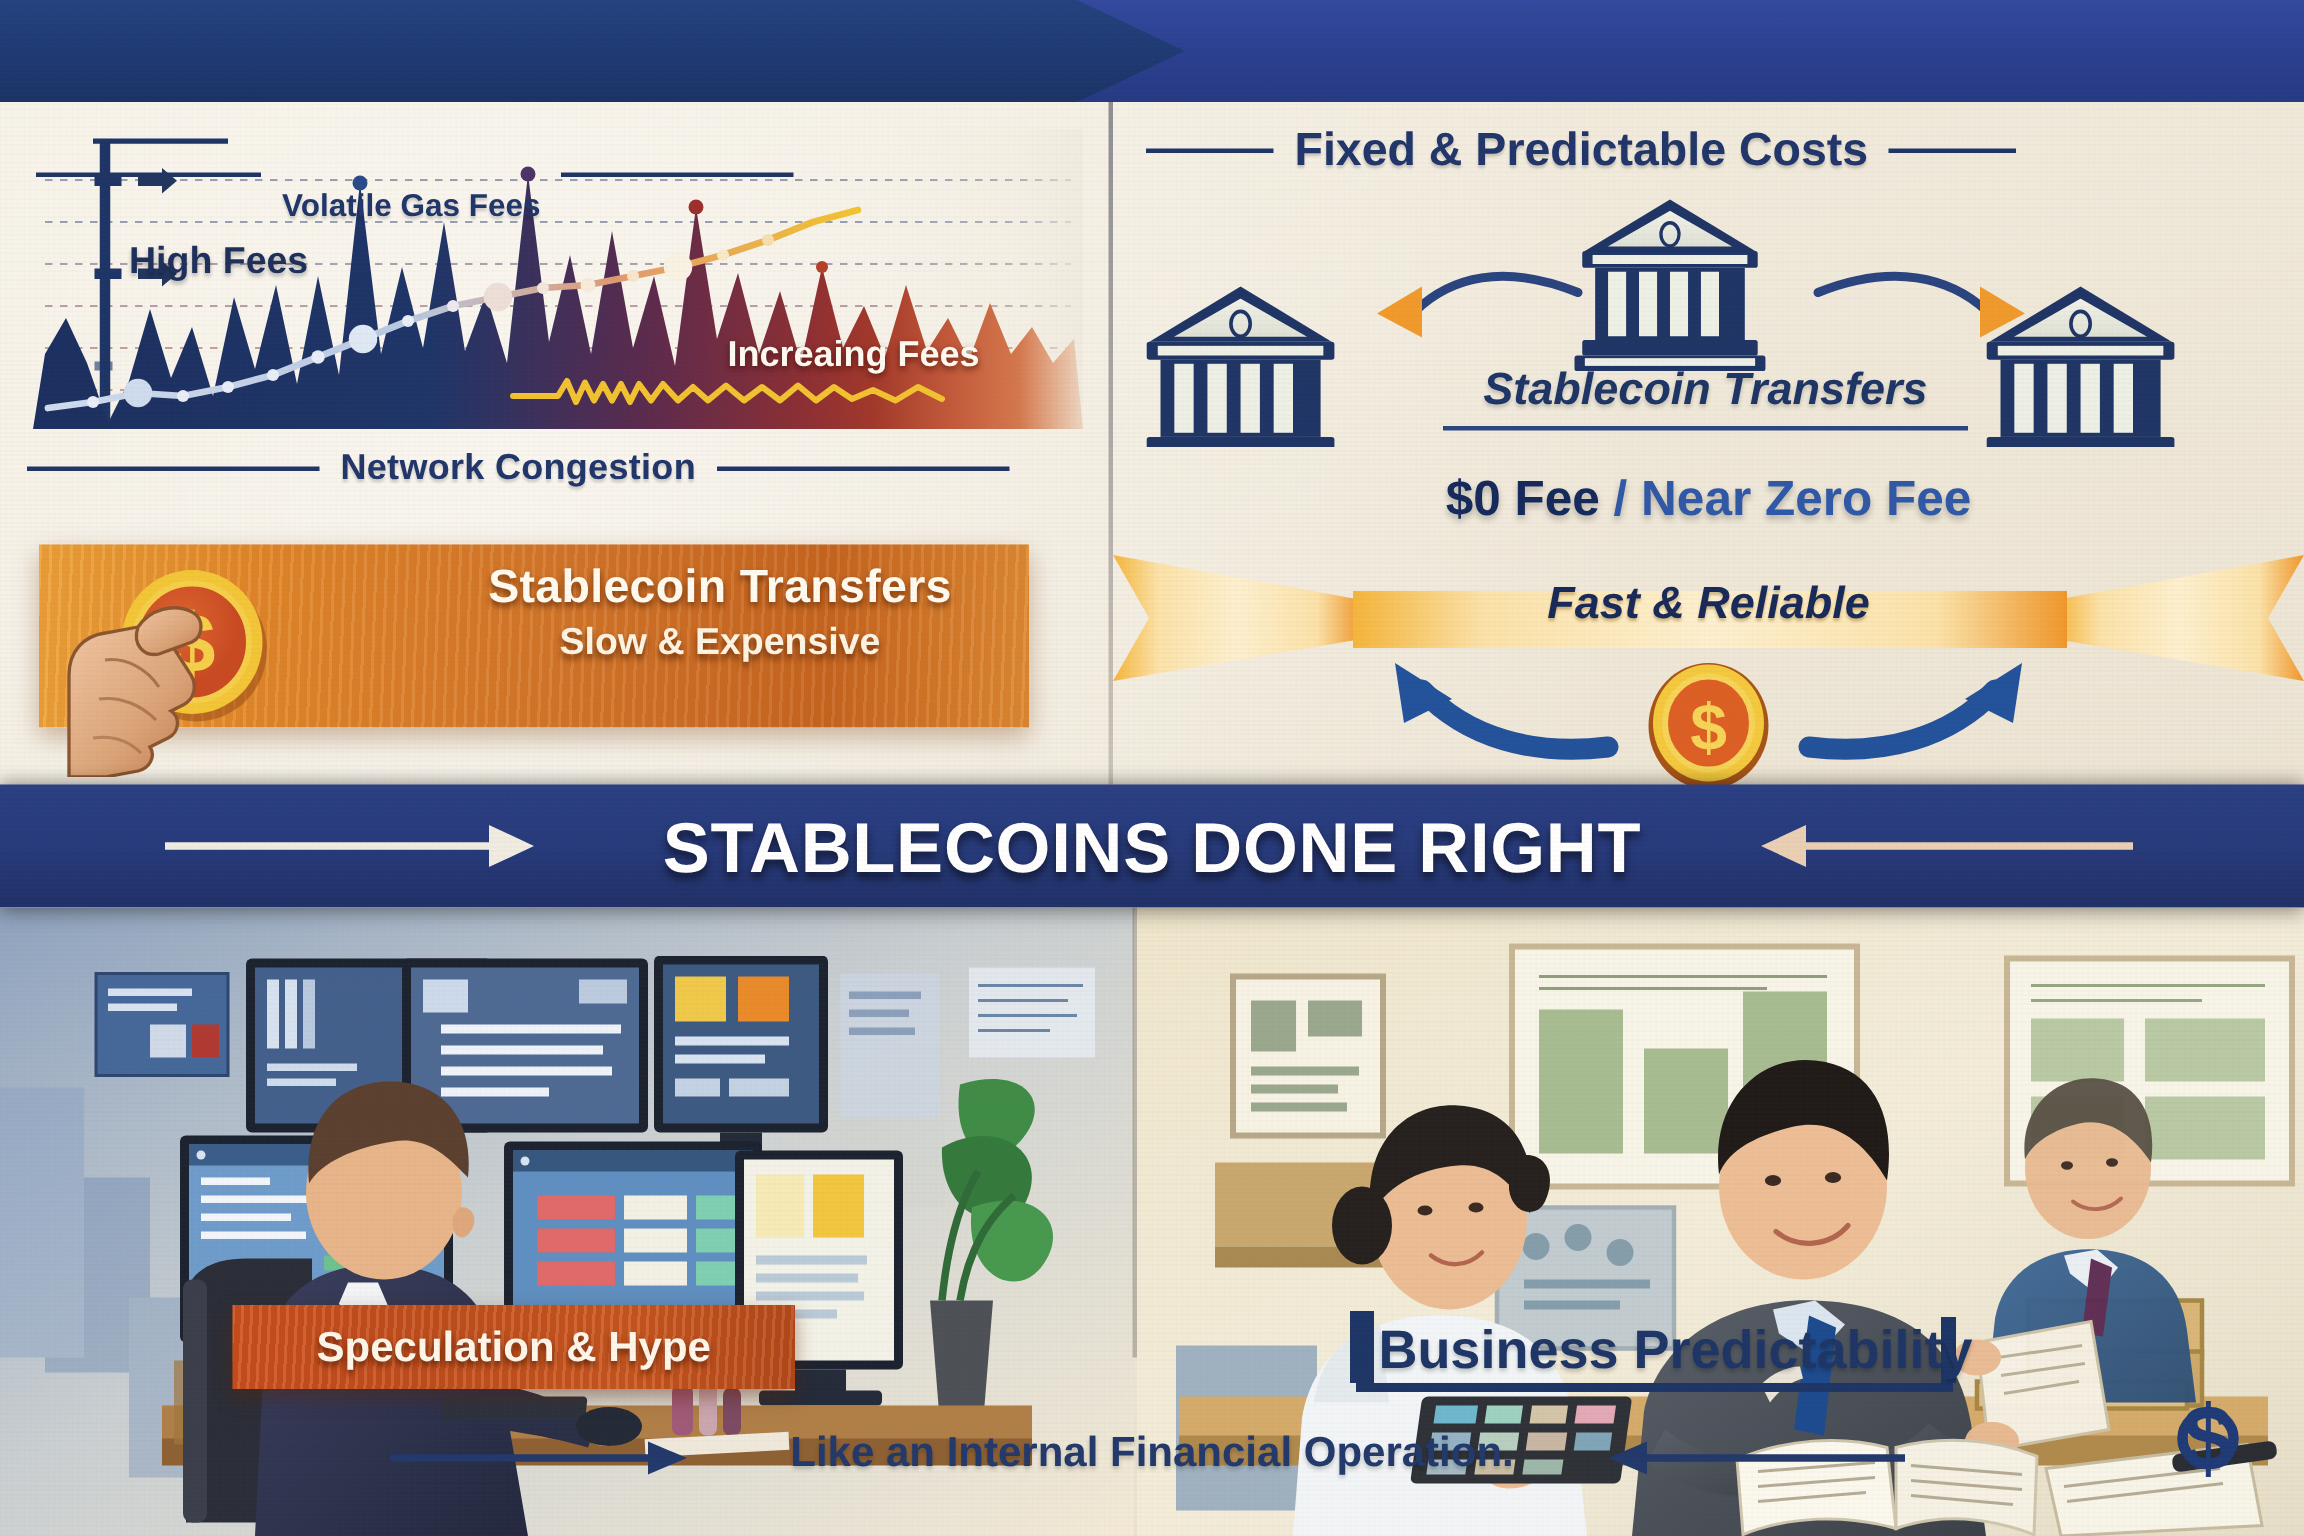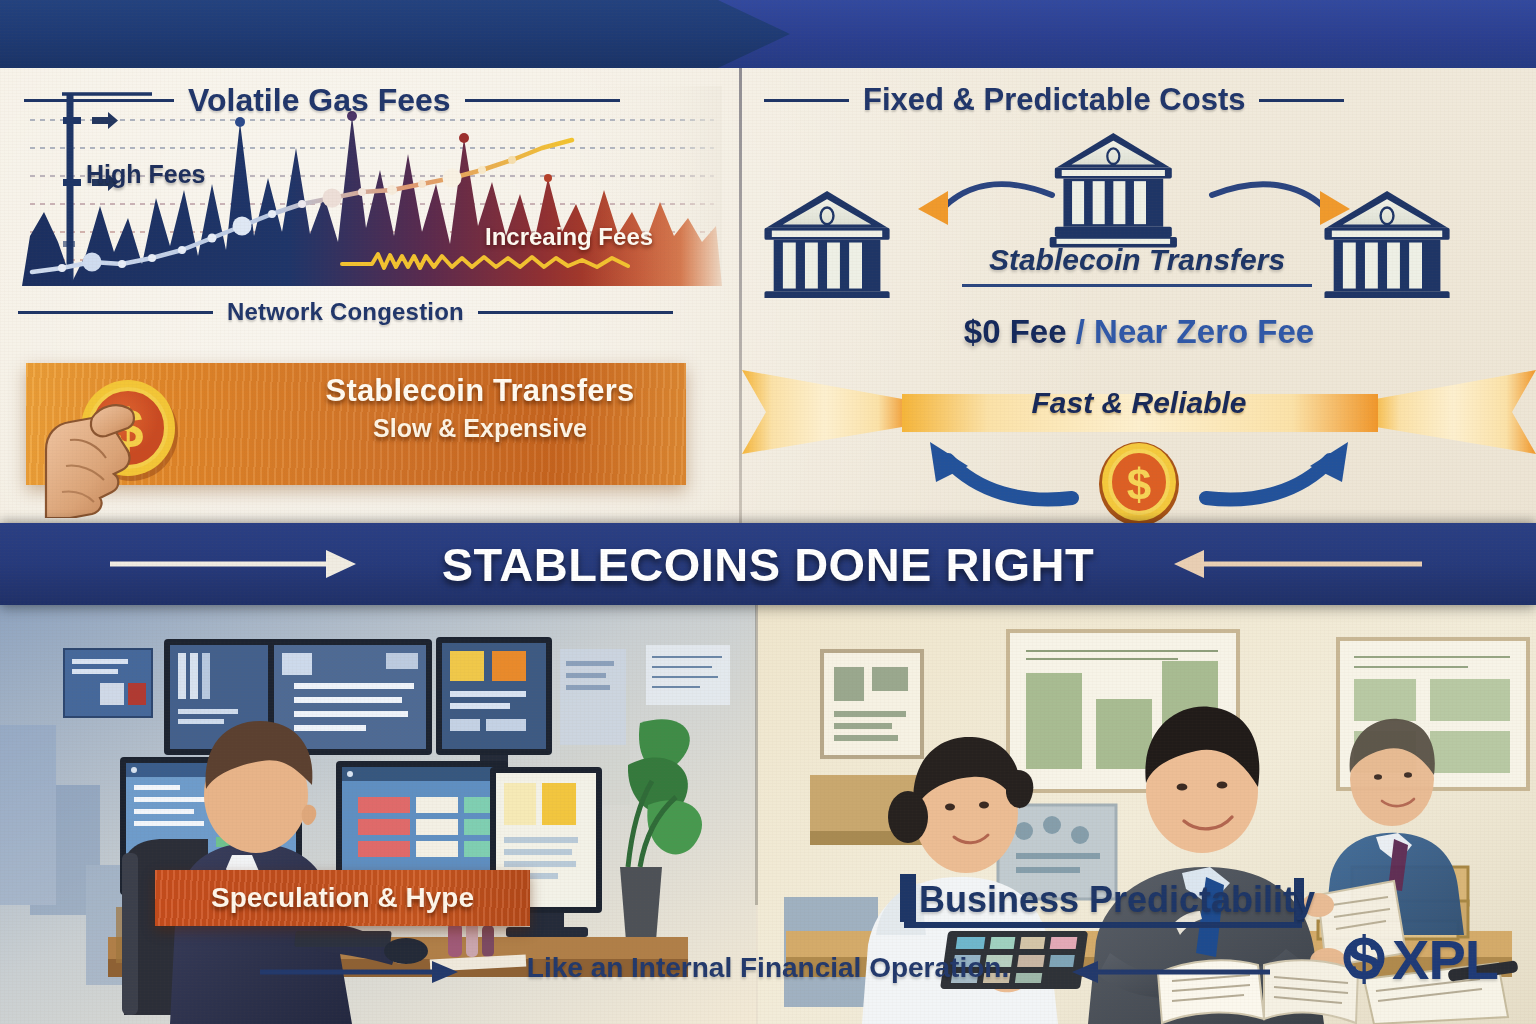--- a/index.html
+++ b/index.html
@@ -96,21 +96,21 @@
   .rule-title .rule-text {
     color: #20366b;
     font-weight: 800;
     text-shadow: 0 2px 2px rgba(0,0,0,.18);
   }
 
   
   #chart-title { top: 14px; left: 24px; }
   #chart-title .rule-line { width: 150px; }
   #chart-title .rule-line.r2 { width: 155px; }
-  #chart-title .rule-text { font-size: 32px; }
+  #chart-title .rule-text { font-size: 21px; margin-top: 44px; }
 
   
   #congestion-title { top: 230px; left: 18px; }
   #congestion-title .rule-line { width: 195px; }
   #congestion-title .rule-line.r2 { width: 195px; }
   #congestion-title .rule-text { font-size: 24px; letter-spacing: .2px; }
 
   
   .chart-area {
     position: absolute;
@@ -1032,16 +1032,15 @@
       <polygon points="28,9 28,31 2,20" fill="#22396c"></polygon>
     </svg>
   </div>
   <div id="caption-text">Like an Internal Financial Operation.</div>
 
   <div class="logo-xpl">
     <svg width="52" height="62" viewBox="0 0 52 62">
       <text x="26" y="50" text-anchor="middle" font-family="Liberation Sans, sans-serif" font-size="62" font-weight="800" fill="#1e3a77">$</text>
       <circle cx="26" cy="29" r="17" fill="none" stroke="#1e3a77" stroke-width="7"></circle>
     </svg>
-    <span id="logo-text">XPL</span>
   </div>
 
 </div>
 
 </body></html>

